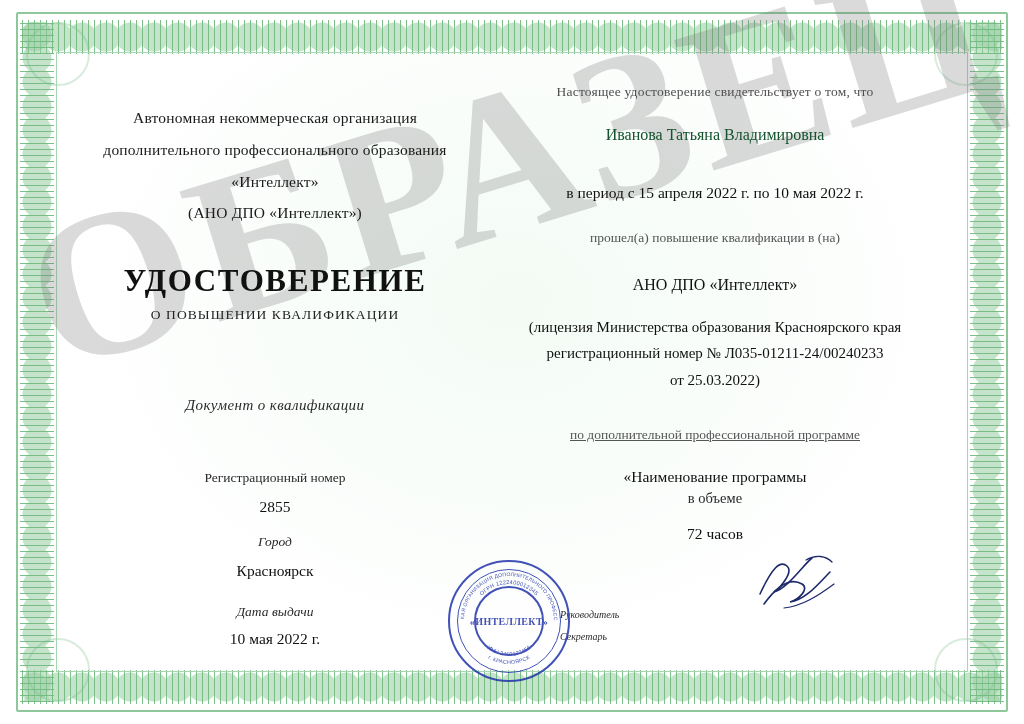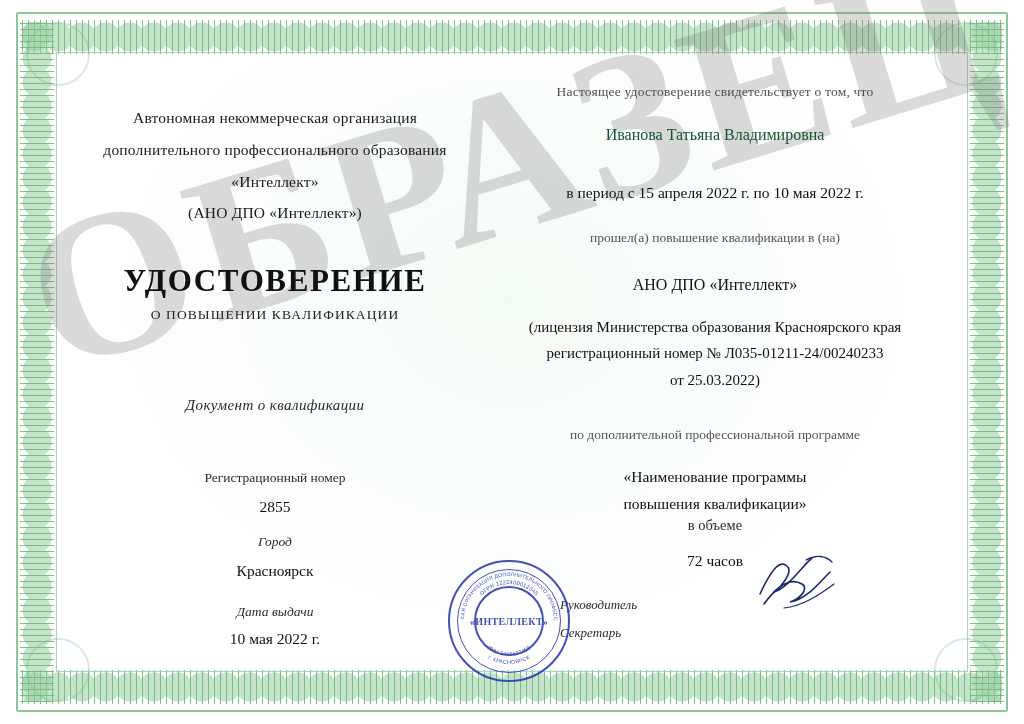--- a/index.html
+++ b/index.html
@@ -210,20 +210,21 @@
   .r-license {
     margin-top: 20px;
     font-size: 15px;
     color: #111;
     line-height: 1.75;
   }
   .r-program-label {
     margin-top: 34px;
     font-size: 13.5px;
     color: #555;
+    text-decoration: underline;
   }
   .r-program {
     margin-top: 20px;
     font-size: 15.5px;
     color: #111;
     line-height: 1.75;
   }
   .r-volume-label {
     font-size: 14.5px;
     color: #2a2a2a;
@@ -232,21 +233,21 @@
     margin-top: 18px;
     font-size: 15.5px;
     color: #111;
   }
 
   .sign-block {
     position: absolute;
     left: 84px;
     bottom: 18px;
     text-align: left;
-    font-size: 13px;
+    font-size: 10px;
     font-style: italic;
     color: #2a2a2a;
     line-height: 2.2;
   }
 
   
   .stamp {
     position: absolute;
     left: 448px;
     bottom: 42px;
@@ -337,21 +338,20 @@
       <div class="r-faint">Настоящее удостоверение свидетельствует о том, что</div>
       <div class="r-name">Иванова Татьяна Владимировна</div>
       <div class="r-period">в период с 15 апреля 2022 г. по 10 мая 2022 г.</div>
       <div class="r-passed">прошел(а) повышение квалификации в (на)</div>
       <div class="r-org">АНО ДПО «Интеллект»</div>
       <div class="r-license">(лицензия Министерства образования Красноярского края</div>
       <div class="r-license" style="margin-top:0">регистрационный номер № Л035-01211-24/00240233</div>
       <div class="r-license" style="margin-top:0">от 25.03.2022)</div>
       <div class="r-program-label">по дополнительной профессиональной программе</div>
       <div class="r-program">«Наименование программы</div>
-      <div class="r-program" style="margin-top:0">повышения квалификации»</div>
       <div class="r-volume-label">в объеме</div>
       <div class="r-volume">72 часов</div>
 
       <div class="sign-block">
         <div>Руководитель</div>
         <div>Секретарь</div>
       </div>
 
       <svg class="signature" viewBox="0 0 90 66">
         <path d="M6 46 C18 20, 26 12, 33 18 C40 24, 26 40, 20 44 C34 40, 50 16, 58 10" stroke="#1d2a6b" stroke-width="1.6" fill="none" stroke-linecap="round"></path>

